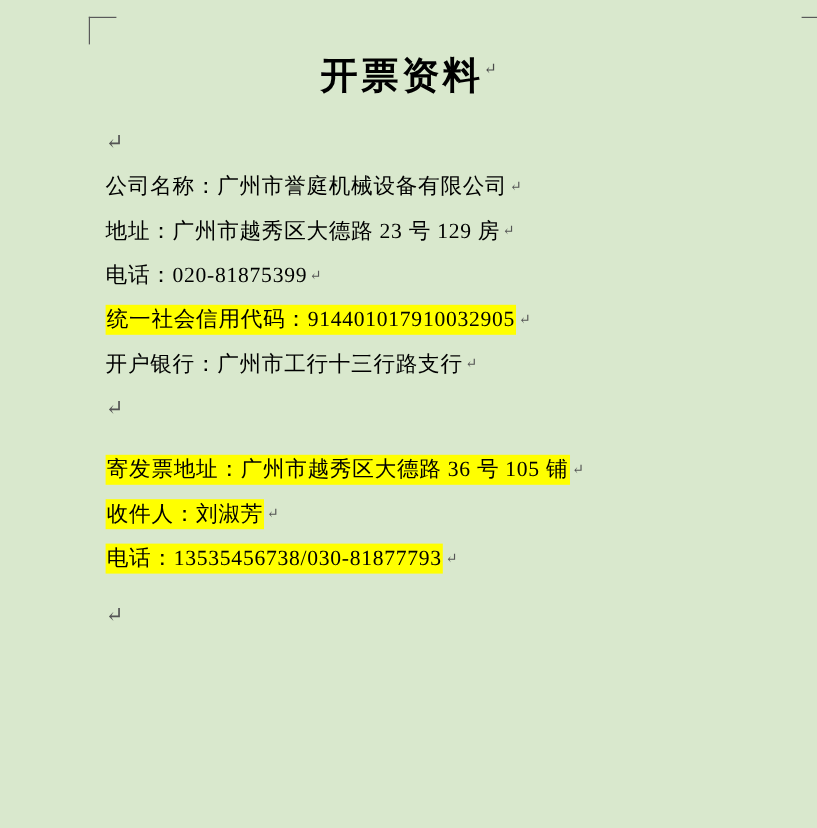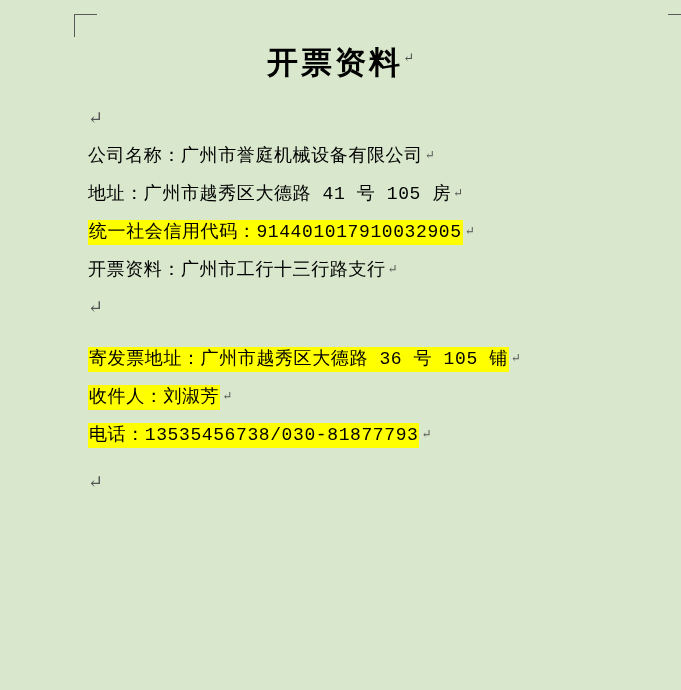--- a/index.html
+++ b/index.html
@@ -63,21 +63,20 @@
 
   .line {
     font-size: 18px;
     line-height: 37px;
     color: #000;
     white-space: nowrap;
     letter-spacing: 0.6px;
   }
   .line .txt {
     display: inline;
-    font-family: Liberation Mono, monospace;
   }
   .hl .txt {
     background: #ffff00;
     padding: 2px 1px 3px 1px;
   }
   .pil {
     color: #555;
     font-size: 12px;
     margin-left: 2px;
     vertical-align: 2px;
@@ -107,30 +106,33 @@
 
     <div class="empty">
       <span>↵</span>
     </div>
 
     <div class="line">
       <span class="txt">公司名称：广州市誉庭机械设备有限公司</span><span class="pil">↵</span>
     </div>
 
     <div class="line">
-      <span class="txt">地址：广州市越秀区大德路 41 号 105 房</span><span class="pil">↵</span>
+      <span class="txt">地址：广州市越秀区大德路 23 号 129 房</span><span class="pil">↵</span>
     </div>
 
+    <div class="line">
+      <span class="txt">电话：020-81875399</span><span class="pil">↵</span>
+    </div>
 
     <div class="line hl">
       <span class="txt">统一社会信用代码：914401017910032905</span><span class="pil">↵</span>
     </div>
 
     <div class="line">
-      <span class="txt">开票资料：广州市工行十三行路支行</span><span class="pil">↵</span>
+      <span class="txt">开户银行：广州市工行十三行路支行</span><span class="pil">↵</span>
     </div>
 
 
     <div class="empty">
       <span>↵</span>
     </div>
 
     <div class="gap-small"></div>
 
     <div class="line hl">

